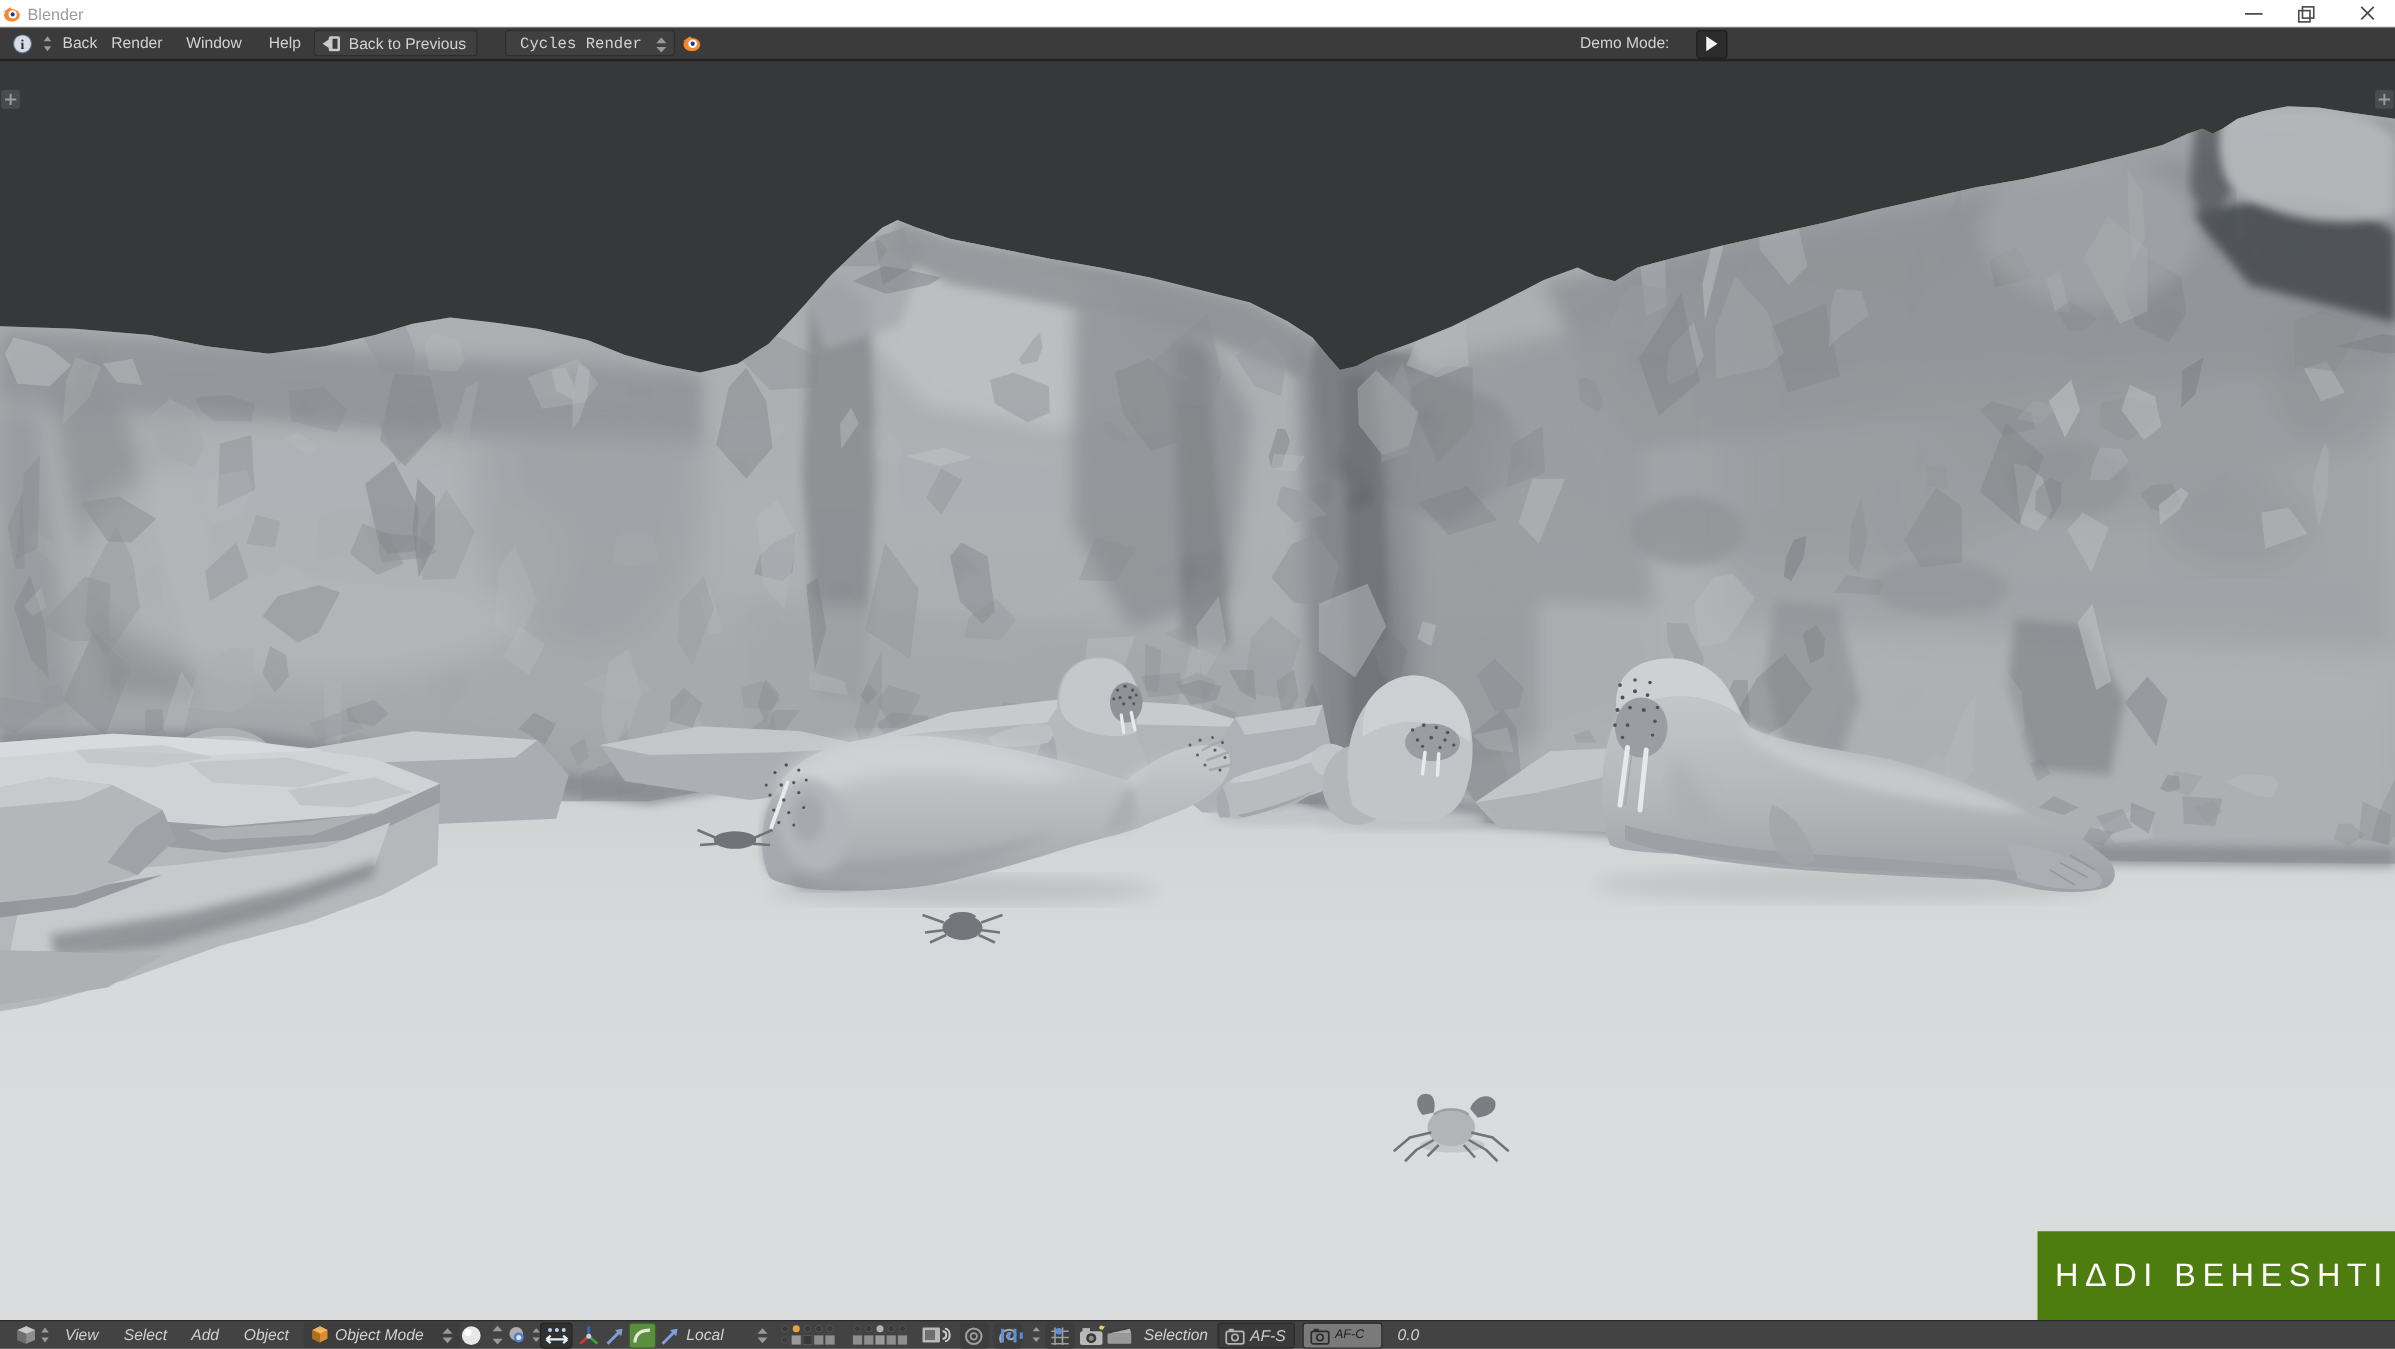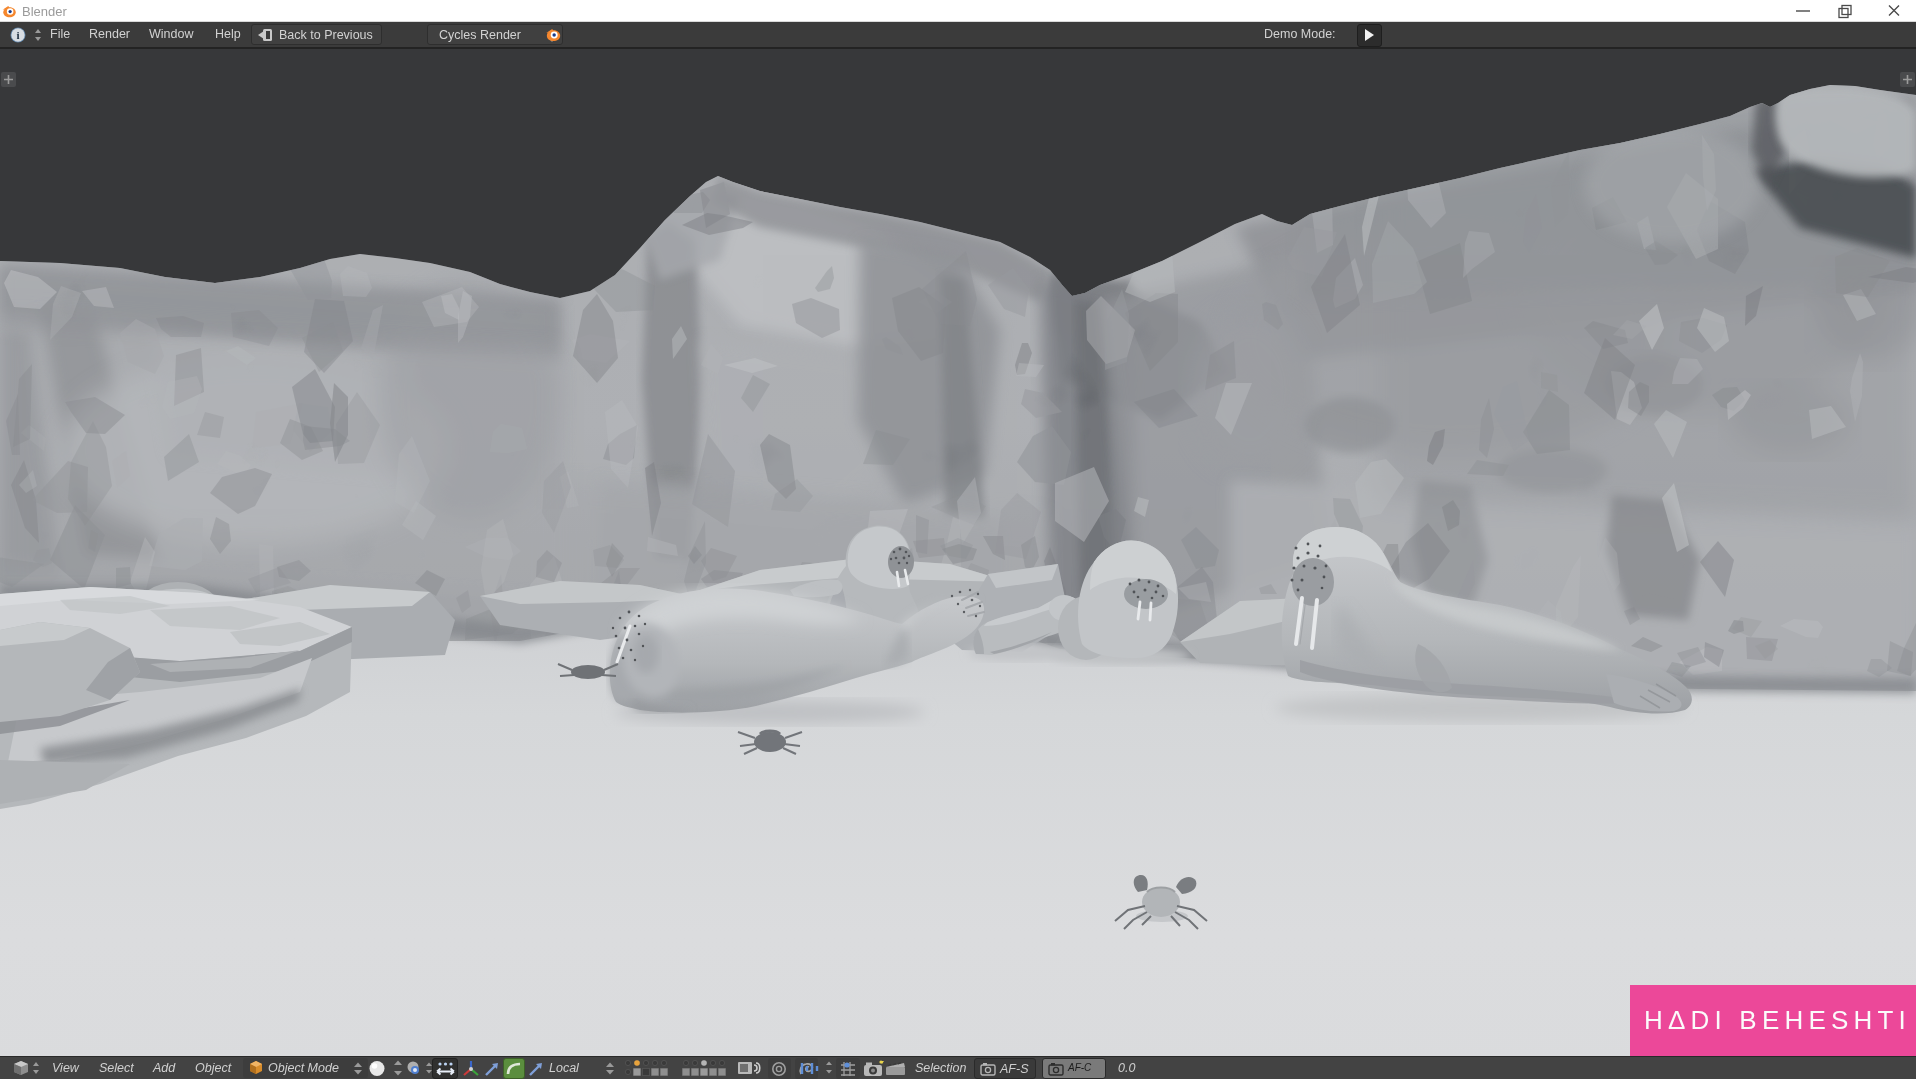--- a/index.html
+++ b/index.html
@@ -6,21 +6,21 @@
   body{width:1916px;height:1079px;overflow:hidden;font-family:"Liberation Sans",sans-serif;background:#37383a;}
   .page{position:relative;width:1916px;height:1079px;overflow:hidden;}
   #scene{position:absolute;left:0;top:0;z-index:1;}
   .titlebar{position:absolute;left:0;top:0;width:1916px;height:22px;background:#ffffff;z-index:5;border-bottom:1px solid #d9d9d9;box-sizing:border-box;padding-left:48px;}
   .titlebar .tname{position:absolute;left:22px;top:4px;font-size:13px;color:#9b9b9b;}
   .menubar{position:absolute;left:0;top:22px;width:1916px;height:25px;background:#3b3b3b;z-index:5;border-bottom:2px solid #232323;box-sizing:content-box;}
   .menubar .mi{position:absolute;top:5px;font-size:12.5px;color:#d2d2d2;}
   .btn{position:absolute;background:#404040;border:1px solid #2e2e2e;border-radius:3px;color:#d2d2d2;font-size:12.5px;box-sizing:border-box;}
   .bottombar{position:absolute;left:0;top:1056px;width:1916px;height:23px;background:#434343;z-index:5;border-top:1px solid #2a2a2a;box-sizing:border-box;font-style:italic;}
   .bottombar .mi{position:absolute;top:4px;font-size:12.5px;color:#d0d0d0;}
-  .logobox{position:absolute;left:1630px;top:985px;width:286px;height:86px;background:#ec4899;z-index:4;border-bottom:5px solid #141414;box-sizing:border-box;}
+  .logobox{position:absolute;left:1630px;top:985px;width:286px;height:86px;background:#4d7c0f;z-index:4;border-bottom:5px solid #141414;box-sizing:border-box;}
   .logobox .lt{position:absolute;left:14px;top:20px;width:266px;font-size:26px;letter-spacing:5.2px;color:#fbfbfb;white-space:nowrap;}
   .winbtn{position:absolute;top:0;height:22px;z-index:6;}
 </style>
 </head>
 <body>
 <div class="page">
 
   <svg id="scene" width="1916" height="1079" viewBox="0 0 1916 1079">
     <defs>
       <linearGradient id="wallg" x1="0" y1="90" x2="0" y2="700" gradientUnits="userSpaceOnUse">
@@ -549,33 +549,33 @@
   </div>
 
   <div class="menubar">
     <svg style="position:absolute;left:9px;top:4px" width="32" height="18" viewBox="0 0 32 18">
       <circle cx="9" cy="9" r="7.5" fill="#5e83a8"></circle>
       <circle cx="9" cy="9" r="6.7" fill="#d8dde2"></circle>
       <text x="9" y="13" font-size="11" font-weight="bold" fill="#203040" text-anchor="middle" font-family="Liberation Serif,serif">i</text>
       <path d="M26 7 L29 3 L32 7 Z" fill="#9a9a9a"></path>
       <path d="M26 11 L29 15 L32 11 Z" fill="#9a9a9a"></path>
     </svg>
-    <span class="mi" style="left:50px">File</span>
+    <span class="mi" style="left:50px">Back</span>
     <span class="mi" style="left:89px">Render</span>
     <span class="mi" style="left:149px">Window</span>
     <span class="mi" style="left:215px">Help</span>
     <div class="btn" style="left:251px;top:2px;width:131px;height:21px;text-align:right;">
       <svg style="position:absolute;left:5px;top:3px" width="16" height="14" viewBox="0 0 16 14">
         <rect x="6" y="1" width="9" height="12" rx="1.5" fill="#c9c9c9"></rect>
         <path d="M1 7 L7 3 L7 11 Z" fill="#c9c9c9"></path>
         <rect x="9" y="3" width="4" height="8" fill="#3a3a3a"></rect>
       </svg>
       <span style="position:absolute;left:27px;top:3px;">Back to Previous</span>
     </div>
-    <div class="btn" style="left:427px;top:2px;width:136px;height:21px;">
+    <div class="btn" style="left:404px;top:2px;width:136px;height:21px;font-family:Liberation Mono, monospace;">
       <span style="position:absolute;left:11px;top:3px;">Cycles Render</span>
       <svg style="position:absolute;right:4px;top:4px" width="12" height="14" viewBox="0 0 12 14">
         <path d="M2 5.5 L6 1 L10 5.5 Z" fill="#9a9a9a"></path>
         <path d="M2 8.5 L6 13 L10 8.5 Z" fill="#9a9a9a"></path>
       </svg>
     </div>
     <svg style="position:absolute;left:545px;top:5px" width="17" height="16" viewBox="0 0 24 24">
       <path d="M2 13 C2 8 7 5 12 5 C18 5 22 9 22 13 C22 18 17 21 12 21 C7 21 2 18 2 13 Z" fill="#f5872e"></path>
       <path d="M1 9 L10 3 L13 7 Z" fill="#f5872e"></path>
       <circle cx="13" cy="12" r="5.2" fill="#fff"></circle>

